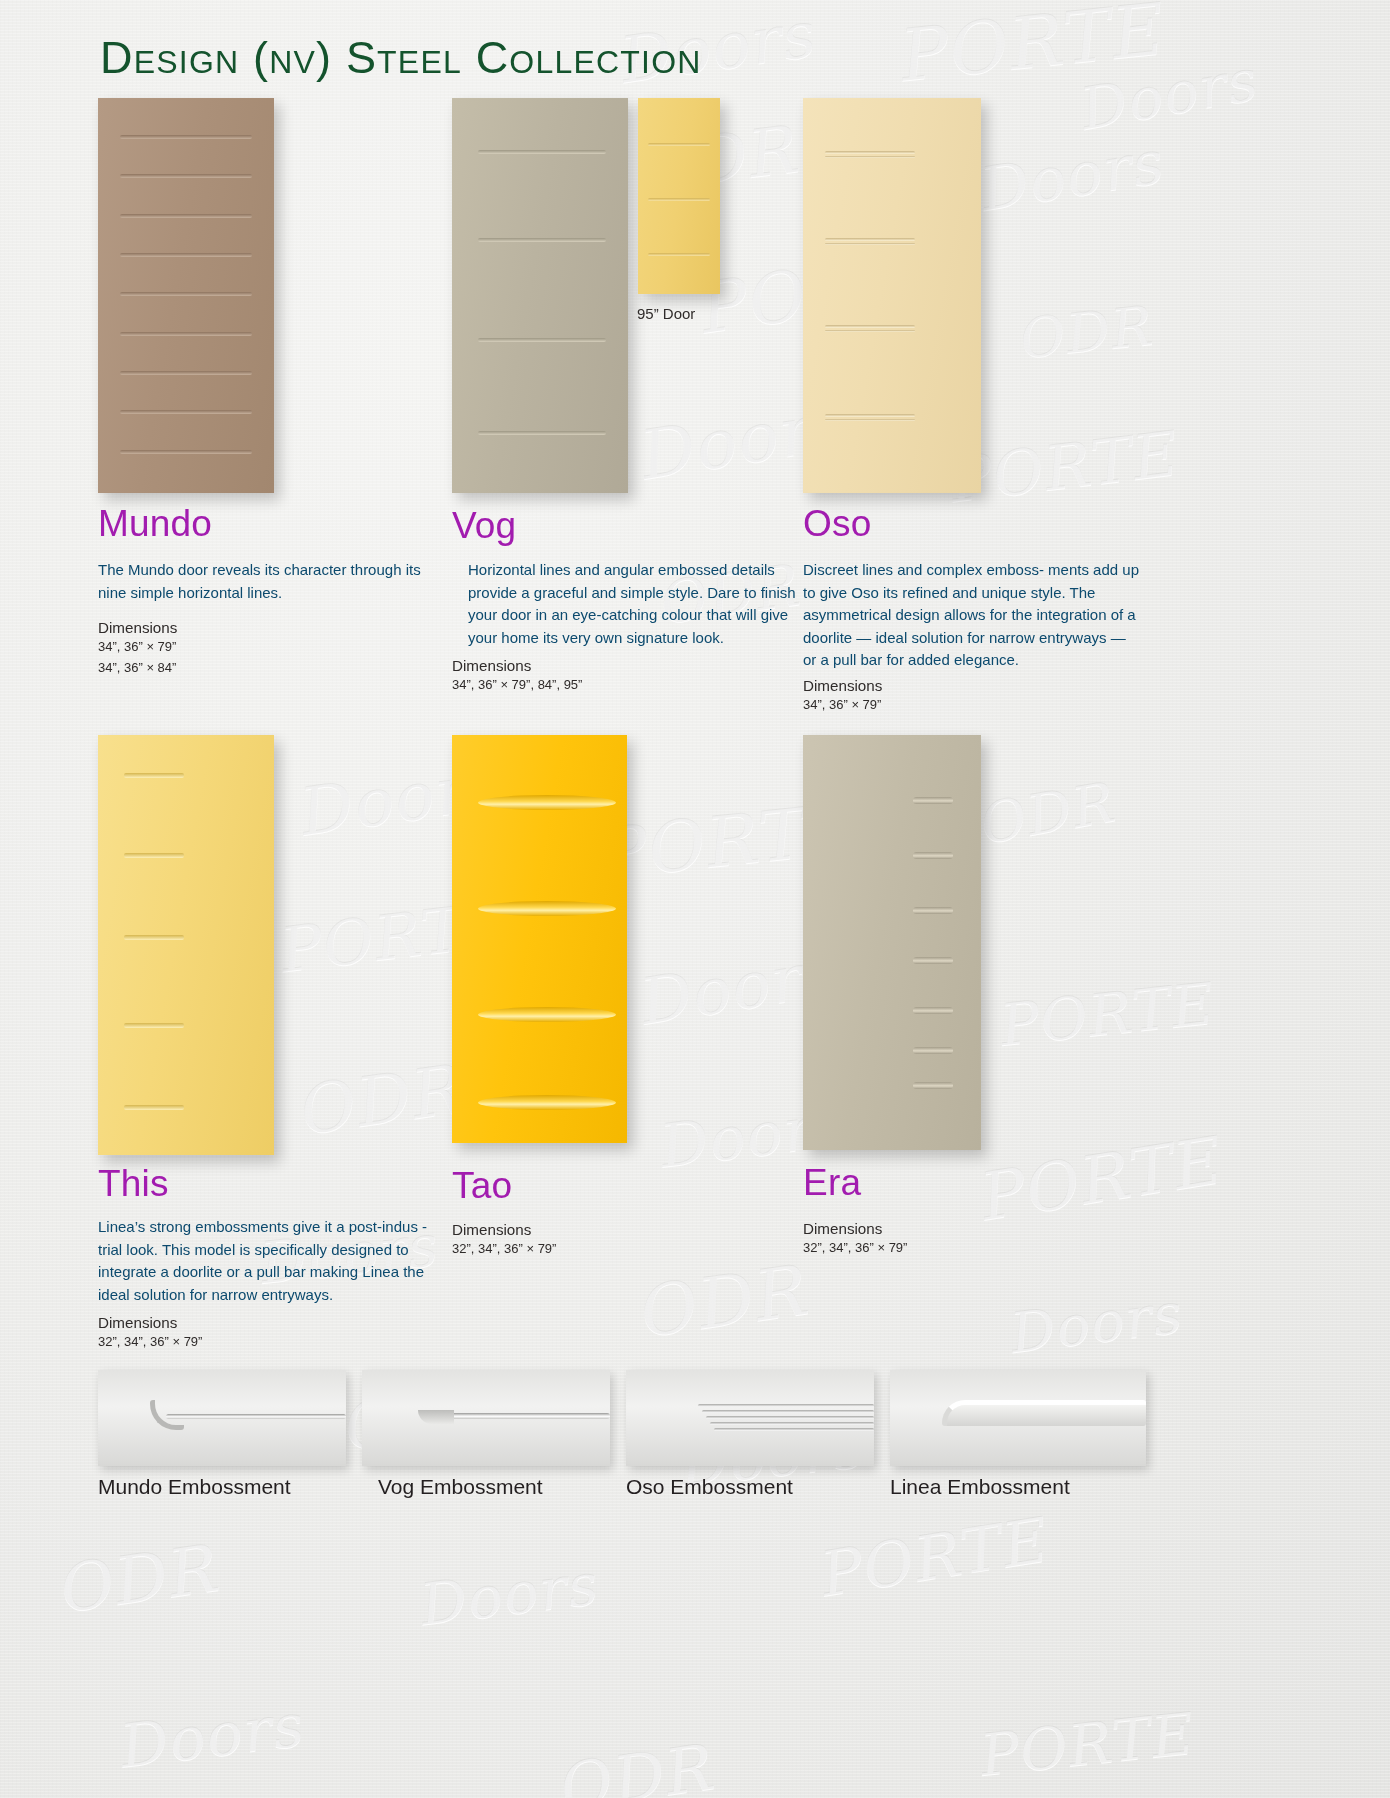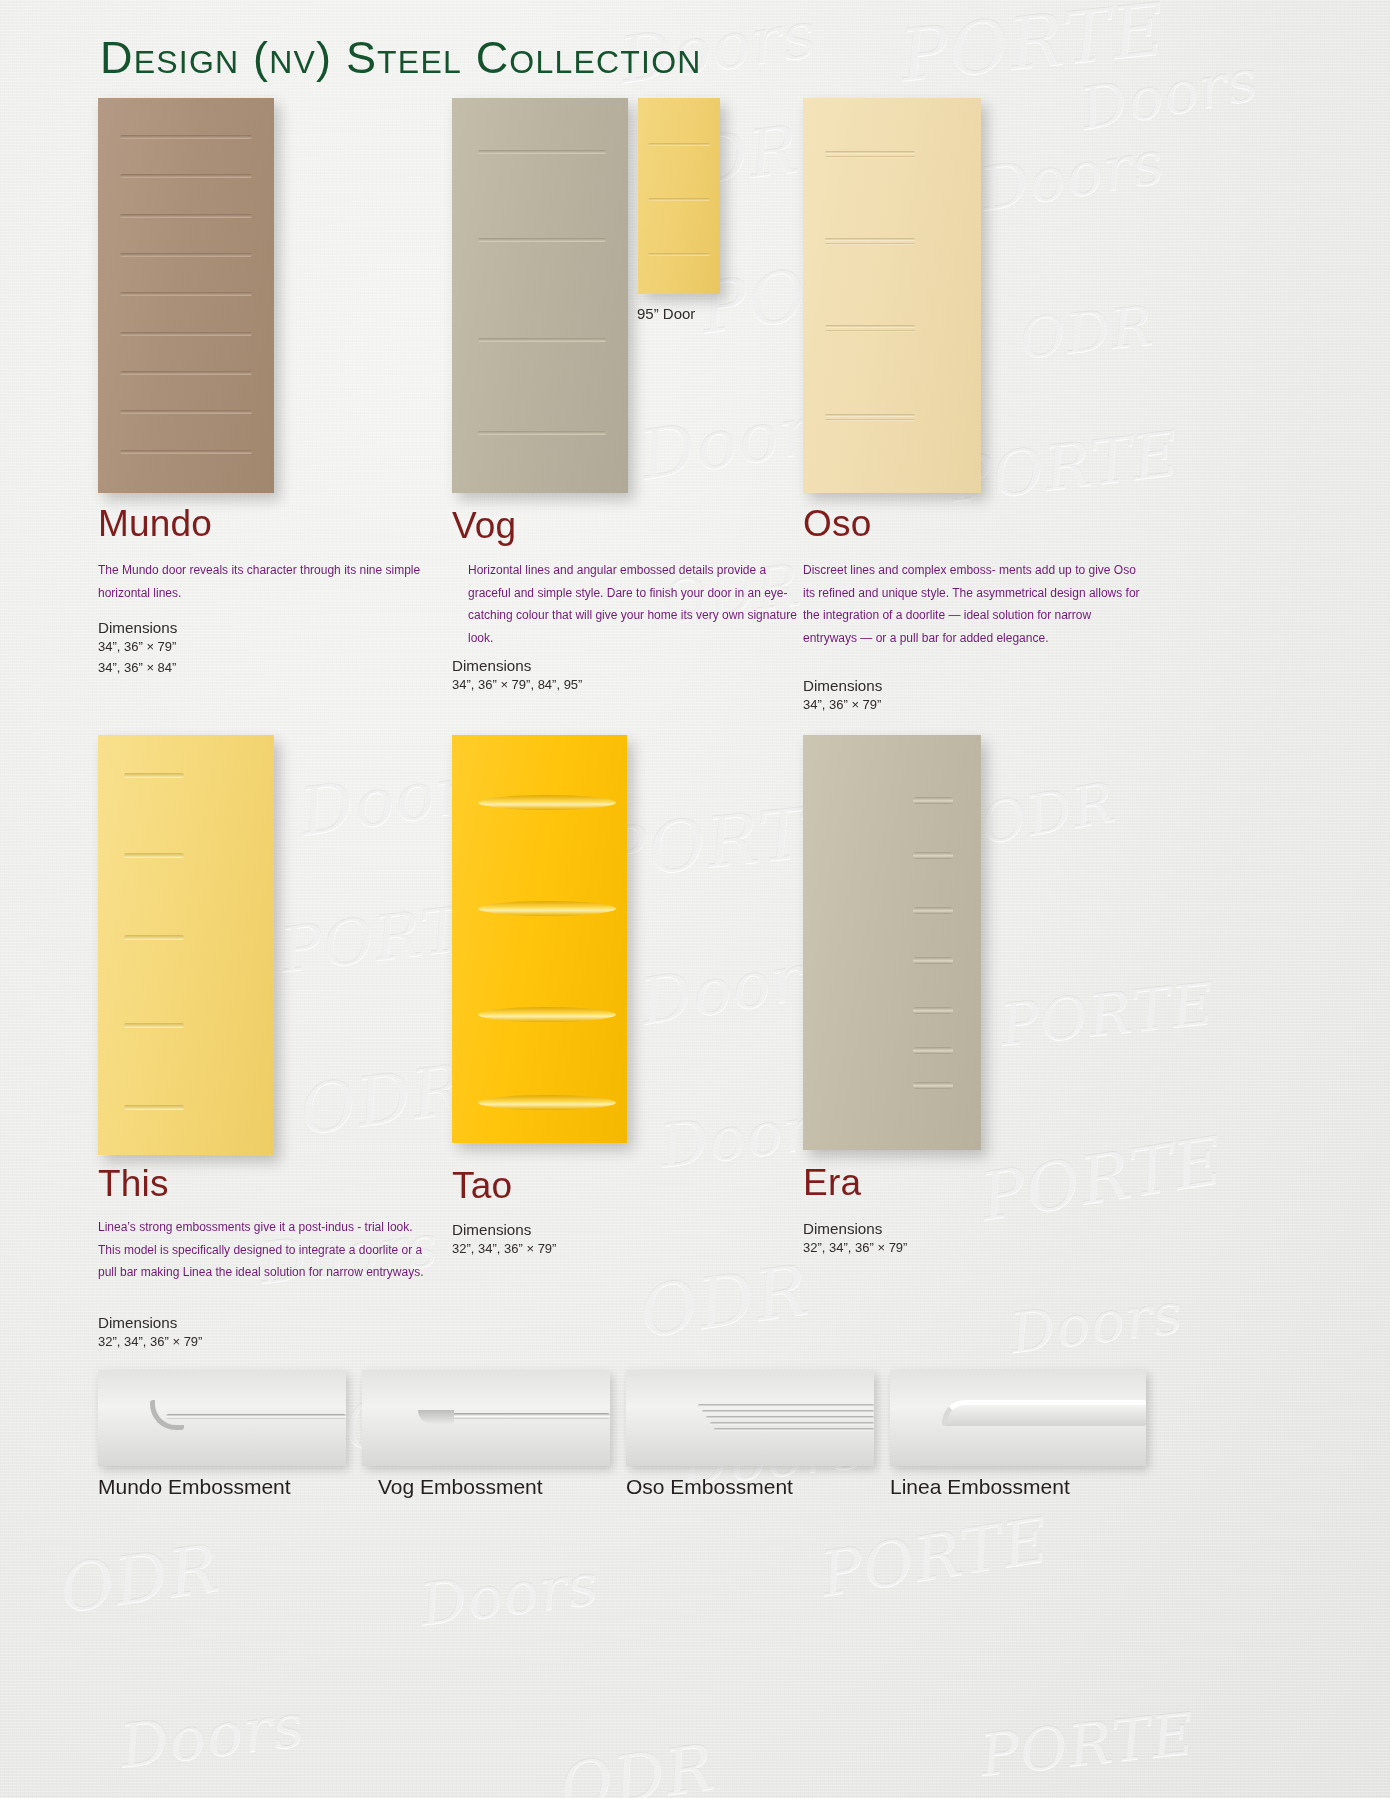--- a/index.html
+++ b/index.html
@@ -87,28 +87,28 @@
     position: absolute;
     height: 7px;
     border-radius: 4px;
   }
 
   
   .prod-name {
     position: absolute;
     font-size: 37px;
     font-weight: 400;
-    color: #7f1d1d;
+    color: #a21caf;
     letter-spacing: .2px;
   }
   .prod-desc {
     position: absolute;
-    font-size: 12px;
+    font-size: 15px;
     line-height: 22.5px;
-    color: #701a75;
+    color: #0c4a6e;
   }
   .dim-head {
     position: absolute;
     font-size: 15.2px;
     line-height: 21px;
     color: #2f2b2a;
   }
   .dim-vals {
     position: absolute;
     font-size: 13px;

